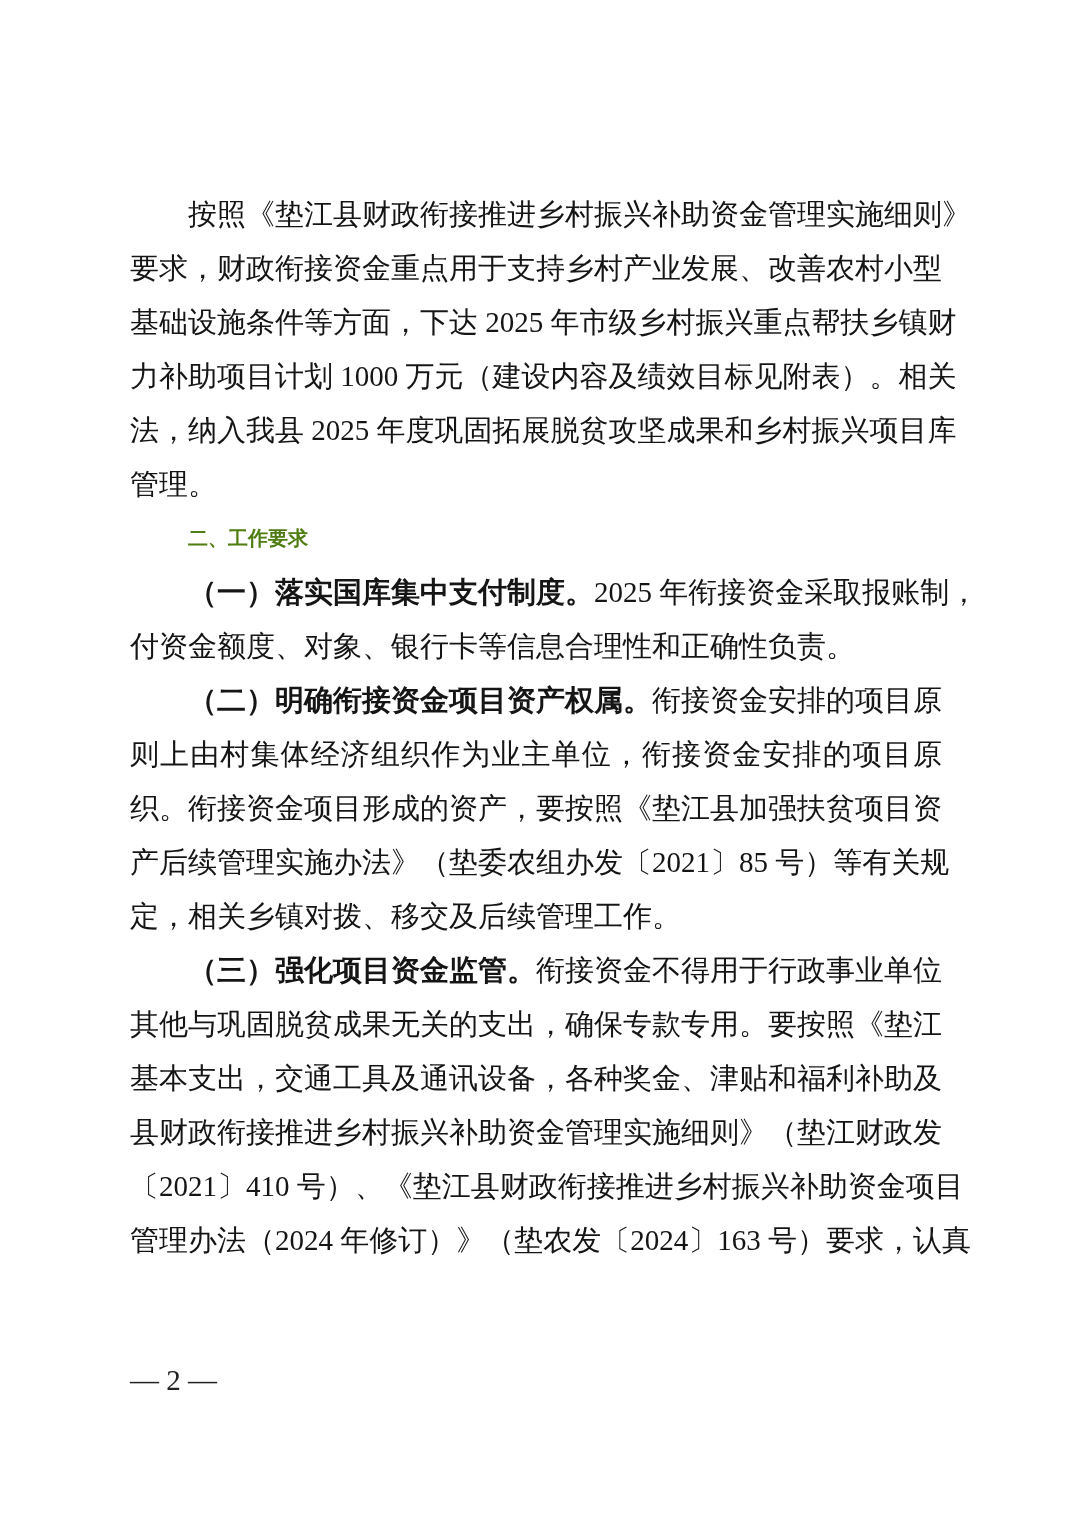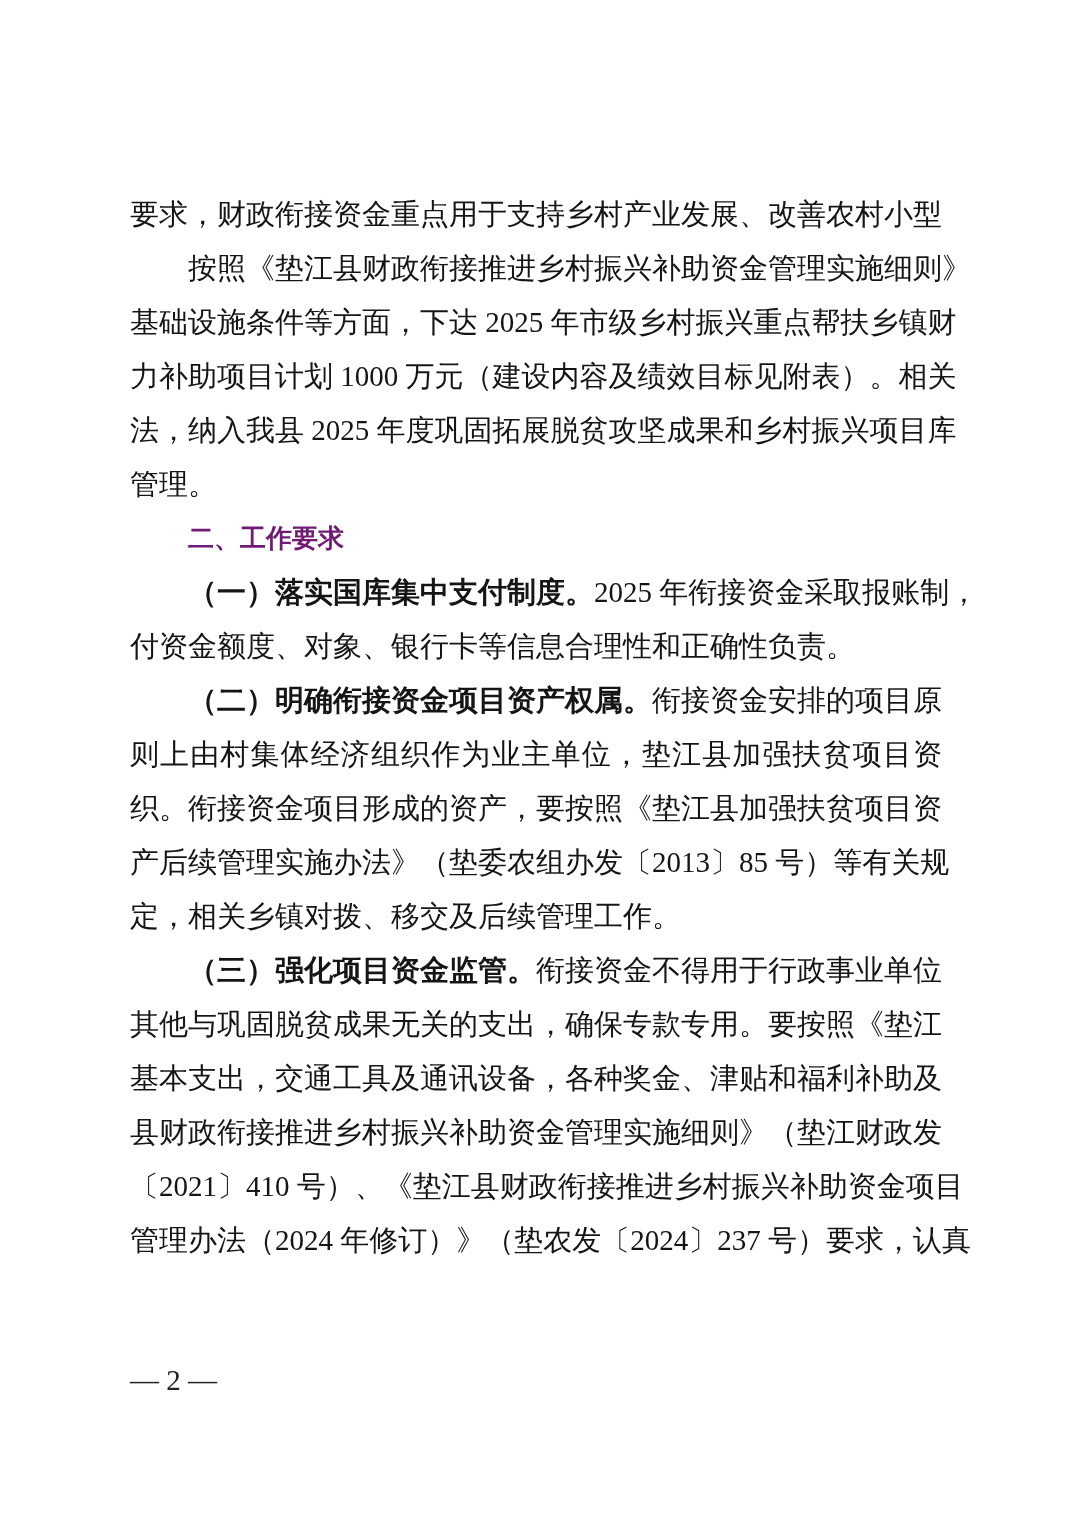--- a/index.html
+++ b/index.html
@@ -24,67 +24,67 @@
     text-align: justify;
     text-align-last: justify;
     white-space: nowrap;
     font-feature-settings: "halt" 1;
   }
   .indent { padding-left: 58px; }
   .end { text-align-last: left; }
   .heading {
     height: 54px; line-height: 54px; padding-left: 58px;
     font-family: "Liberation Sans", "DejaVu Sans", sans-serif;
-    font-weight: 700; font-size: 26px; color: #701a75;
+    font-weight: 700; font-size: 20px; color: #4d7c0f;
     text-align: right; text-align-last: left;
     white-space: nowrap;
   }
   .lead { font-weight: 700; }
   .page-number {
     position: absolute; left: 130px; top: 1366px;
     font-size: 29px; line-height: 29px; color: #222222;
     font-family: "Liberation Serif", "DejaVu Serif", serif;
     white-space: nowrap;
   }
 </style>
 </head>
 <body>
 
 <div class="page">
   <div class="content">
 
     <div>
+      <div class="tline indent">按照《垫江县财政衔接推进乡村振兴补助资金管理实施细则》</div>
       <div class="tline">要求，财政衔接资金重点用于支持乡村产业发展、改善农村小型</div>
-      <div class="tline indent">按照《垫江县财政衔接推进乡村振兴补助资金管理实施细则》</div>
       <div class="tline">基础设施条件等方面，下达 2025 年市级乡村振兴重点帮扶乡镇财</div>
       <div class="tline">力补助项目计划 1000 万元（建设内容及绩效目标见附表）。相关</div>
       <div class="tline">法，纳入我县 2025 年度巩固拓展脱贫攻坚成果和乡村振兴项目库</div>
       <div class="tline end">管理。</div>
     </div>
 
     <div class="heading">二、工作要求</div>
 
     <div>
       <div class="tline indent"><span class="lead">（一）落实国库集中支付制度。</span><span>2025 年衔接资金采取报账制，</span></div>
       <div class="tline end">付资金额度、对象、银行卡等信息合理性和正确性负责。</div>
     </div>
 
     <div>
       <div class="tline indent"><span class="lead">（二）明确衔接资金项目资产权属。</span><span>衔接资金安排的项目原</span></div>
-      <div class="tline">则上由村集体经济组织作为业主单位，垫江县加强扶贫项目资</div>
+      <div class="tline">则上由村集体经济组织作为业主单位，衔接资金安排的项目原</div>
       <div class="tline">织。衔接资金项目形成的资产，要按照《垫江县加强扶贫项目资</div>
-      <div class="tline">产后续管理实施办法》（垫委农组办发〔2013〕85 号）等有关规</div>
+      <div class="tline">产后续管理实施办法》（垫委农组办发〔2021〕85 号）等有关规</div>
       <div class="tline end">定，相关乡镇对拨、移交及后续管理工作。</div>
     </div>
 
     <div>
       <div class="tline indent"><span class="lead">（三）强化项目资金监管。</span><span>衔接资金不得用于行政事业单位</span></div>
       <div class="tline">其他与巩固脱贫成果无关的支出，确保专款专用。要按照《垫江</div>
       <div class="tline">基本支出，交通工具及通讯设备，各种奖金、津贴和福利补助及</div>
       <div class="tline">县财政衔接推进乡村振兴补助资金管理实施细则》（垫江财政发</div>
       <div class="tline">〔2021〕410 号）、《垫江县财政衔接推进乡村振兴补助资金项目</div>
-      <div class="tline">管理办法（2024 年修订）》（垫农发〔2024〕237 号）要求，认真</div>
+      <div class="tline">管理办法（2024 年修订）》（垫农发〔2024〕163 号）要求，认真</div>
     </div>
 
   </div>
 
   <div class="page-number">— 2 —</div>
 </div>
 
 </body></html>

